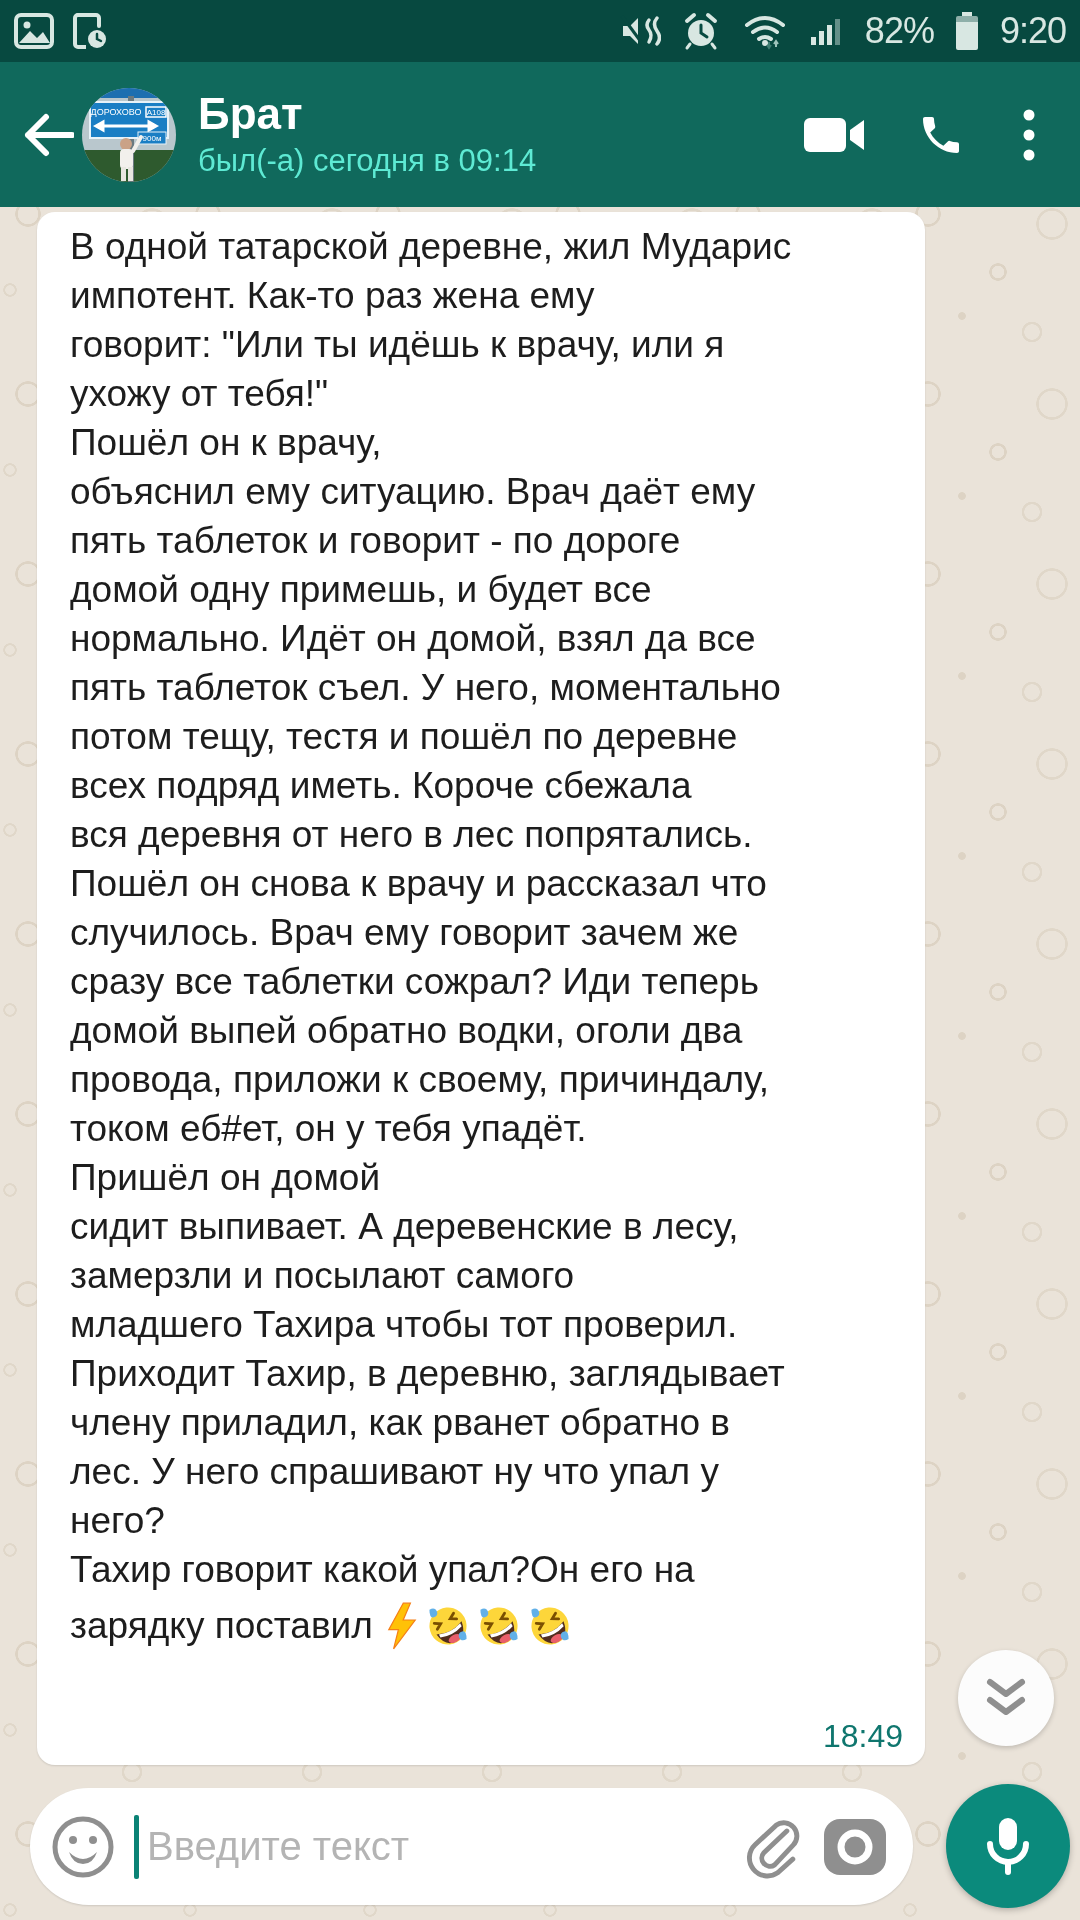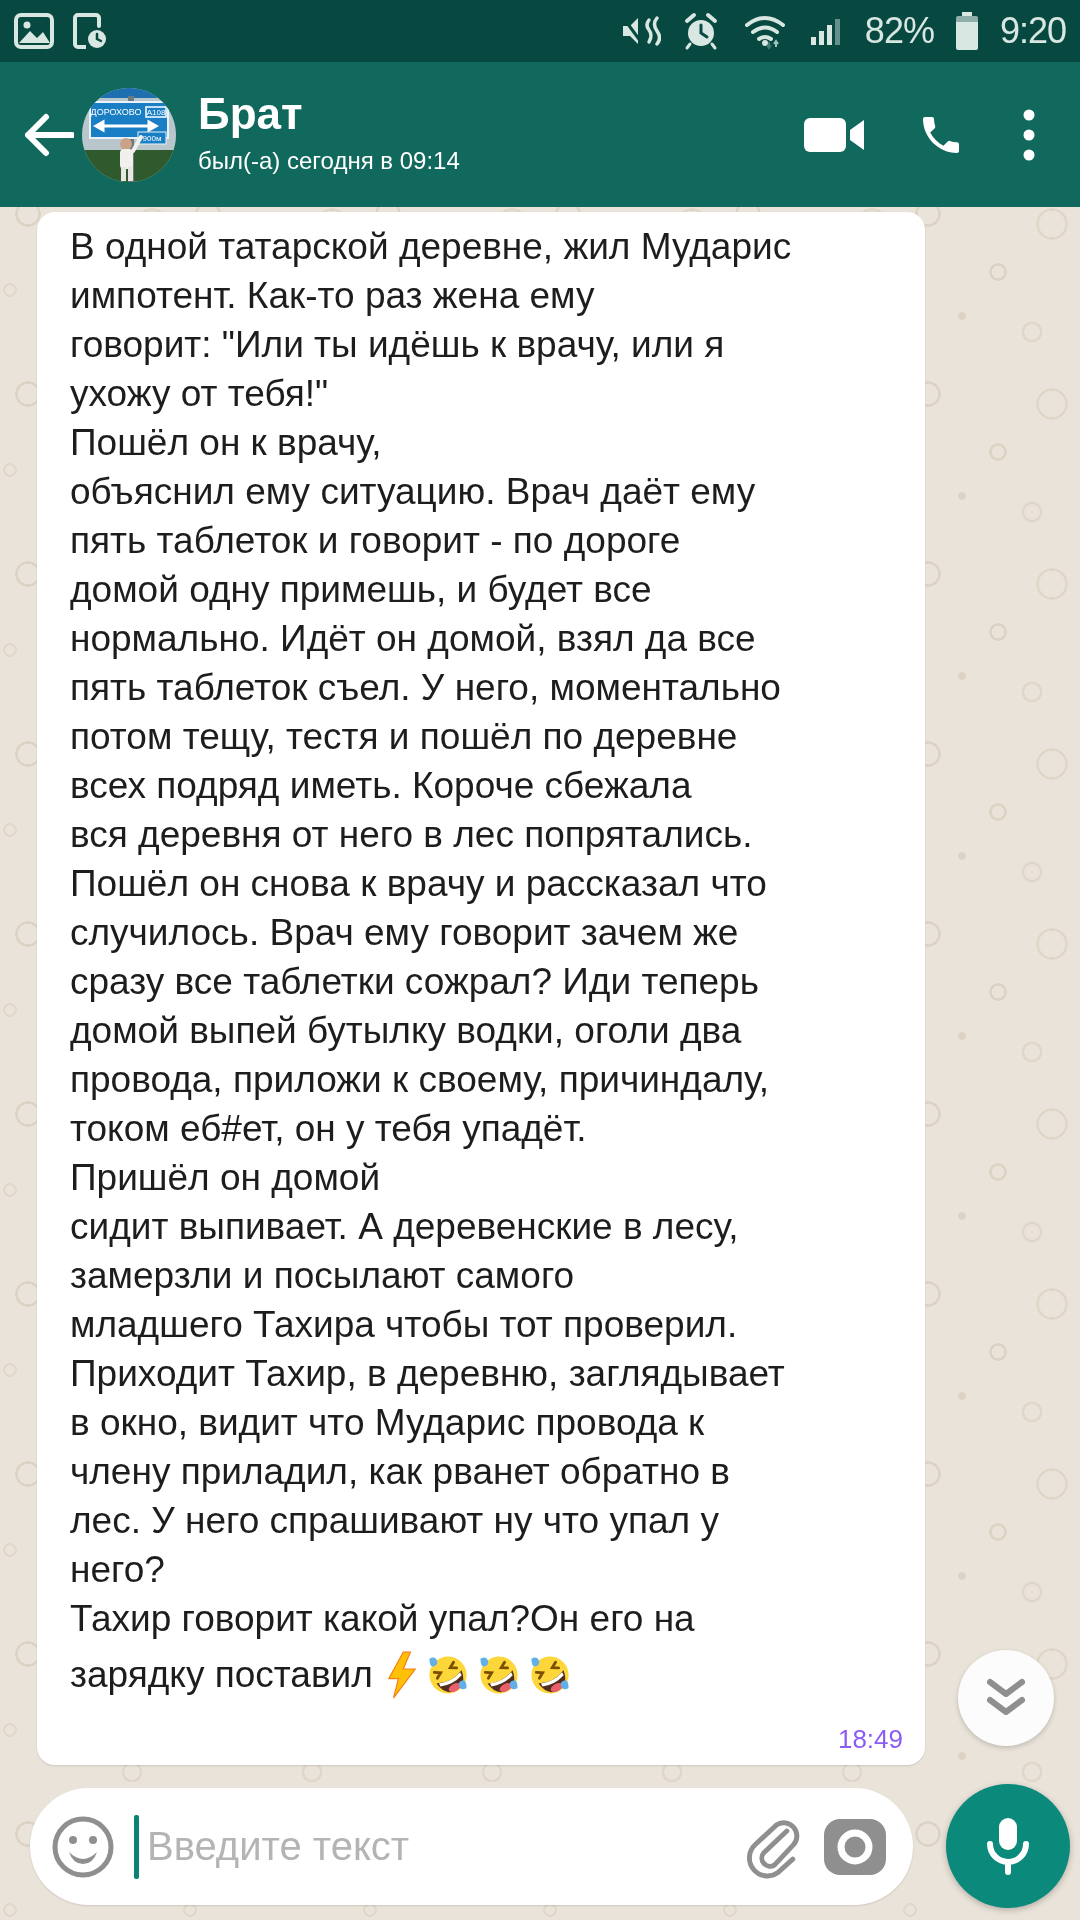--- a/index.html
+++ b/index.html
@@ -20,34 +20,34 @@
   .sb-left,.sb-right{display:flex;align-items:center;gap:14px;}
   .sb-right{gap:20px;}
   .sb-text{color:#d8e7e2;font-size:36px;letter-spacing:-1px;}
   
   .header{position:absolute;left:0;top:62px;width:1080px;height:145px;background:#10695c;
     display:flex;align-items:center;box-sizing:border-box;padding:0 16px;}
   .back-btn{width:64px;height:90px;display:flex;align-items:center;justify-content:center;background:none;border:none;padding:0;}
   .avatar{width:94px;height:94px;border-radius:50%;overflow:hidden;flex:0 0 auto;margin-left:2px;}
   .title-block{display:flex;flex-direction:column;justify-content:flex-start;margin-left:22px;flex:1;min-width:0;}
   .contact-name{color:#ffffff;font-size:44px;font-weight:700;line-height:50px;}
-  .last-seen{color:#ffffff;font-size:24px;line-height:40px;margin-top:2px;}
+  .last-seen{color:#5eead4;font-size:31px;line-height:40px;margin-top:2px;}
   .header-actions{display:flex;align-items:center;gap:0;}
   .icon-btn{width:106px;height:100px;display:flex;align-items:center;justify-content:center;background:none;border:none;padding:0;}
   .icon-btn.menu{width:70px;}
   
   .chat-area{position:absolute;left:0;top:207px;width:936px;height:1578px;}
   .bubble{position:absolute;left:37px;top:5px;width:888px;height:1553px;background:#ffffff;
     border-radius:18px;box-shadow:0 1px 2px rgba(0,0,0,.12);box-sizing:border-box;
     padding:10px 24px 10px 33px;}
   .msg-line{font-size:37px;line-height:49px;color:#1d1d1d;white-space:pre;}
   .last-line{display:flex;align-items:flex-end;height:56px;}
   .last-line .msg-line{display:inline;}
   .emoji-row{display:inline-flex;align-items:center;gap:3px;margin-left:10px;}
-  .msg-time{position:absolute;right:22px;bottom:10px;color:#8b5cf6;font-size:26px;}
+  .msg-time{position:absolute;right:22px;bottom:10px;color:#0f766e;font-size:32px;}
   .scroll-btn{position:absolute;left:958px;top:1443px;width:96px;height:96px;border-radius:50%;
     background:#fcfcfc;border:none;box-shadow:0 2px 5px rgba(0,0,0,.18);
     display:flex;align-items:center;justify-content:center;padding:0;}
   
   .composer{position:absolute;left:0;top:1770px;width:1080px;height:150px;}
   .input-pill{position:absolute;left:30px;top:18px;width:883px;height:117px;background:#ffffff;
     border-radius:60px;box-shadow:0 1px 2px rgba(0,0,0,.12);display:flex;align-items:center;
     box-sizing:border-box;padding:0 18px 0 16px;}
   .emoji-btn{width:74px;height:90px;background:none;border:none;display:flex;align-items:center;justify-content:center;padding:0;flex:0 0 auto;}
   .caret{width:5px;height:64px;background:#0a8275;border-radius:2px;margin:0 6px 0 14px;flex:0 0 auto;}
@@ -182,29 +182,28 @@
           <div class="msg-line">пять таблеток и говорит - по дороге</div>
           <div class="msg-line">домой одну примешь, и будет все</div>
           <div class="msg-line">нормально. Идёт он домой, взял да все</div>
           <div class="msg-line">пять таблеток съел. У него, моментально</div>
           <div class="msg-line">потом тещу, тестя и пошёл по деревне</div>
           <div class="msg-line">всех подряд иметь. Короче сбежала</div>
           <div class="msg-line">вся деревня от него в лес попрятались.</div>
           <div class="msg-line">Пошёл он снова к врачу и рассказал что</div>
           <div class="msg-line">случилось. Врач ему говорит зачем же</div>
           <div class="msg-line">сразу все таблетки сожрал? Иди теперь</div>
-          <div class="msg-line">домой выпей бутылку водки, оголи два</div>
+          <div class="msg-line">домой выпей обратно водки, оголи два</div>
           <div class="msg-line">провода, приложи к своему, причиндалу,</div>
           <div class="msg-line">током еб#ет, он у тебя упадёт.</div>
           <div class="msg-line">Пришёл он домой</div>
           <div class="msg-line">сидит выпивает. А деревенские в лесу,</div>
           <div class="msg-line">замерзли и посылают самого</div>
           <div class="msg-line">младшего Тахира чтобы тот проверил.</div>
           <div class="msg-line">Приходит Тахир, в деревню, заглядывает</div>
-          <div class="msg-line">в окно, видит что Мударис провода к</div>
           <div class="msg-line">члену приладил, как рванет обратно в</div>
           <div class="msg-line">лес. У него спрашивают ну что упал у</div>
           <div class="msg-line">него?</div>
           <div class="msg-line">Тахир говорит какой упал?Он его на</div>
         </div>
       <div class="last-line">
         <span class="msg-line">зарядку поставил</span>
         <span class="emoji-row">
           <svg width="38" height="48" viewBox="0 0 28 40">
             <polygon points="15,1 3,23 11,23 7,39 25,15 15,15 21,1" fill="#ffc107" stroke="#f57f17" stroke-width="1"></polygon>

